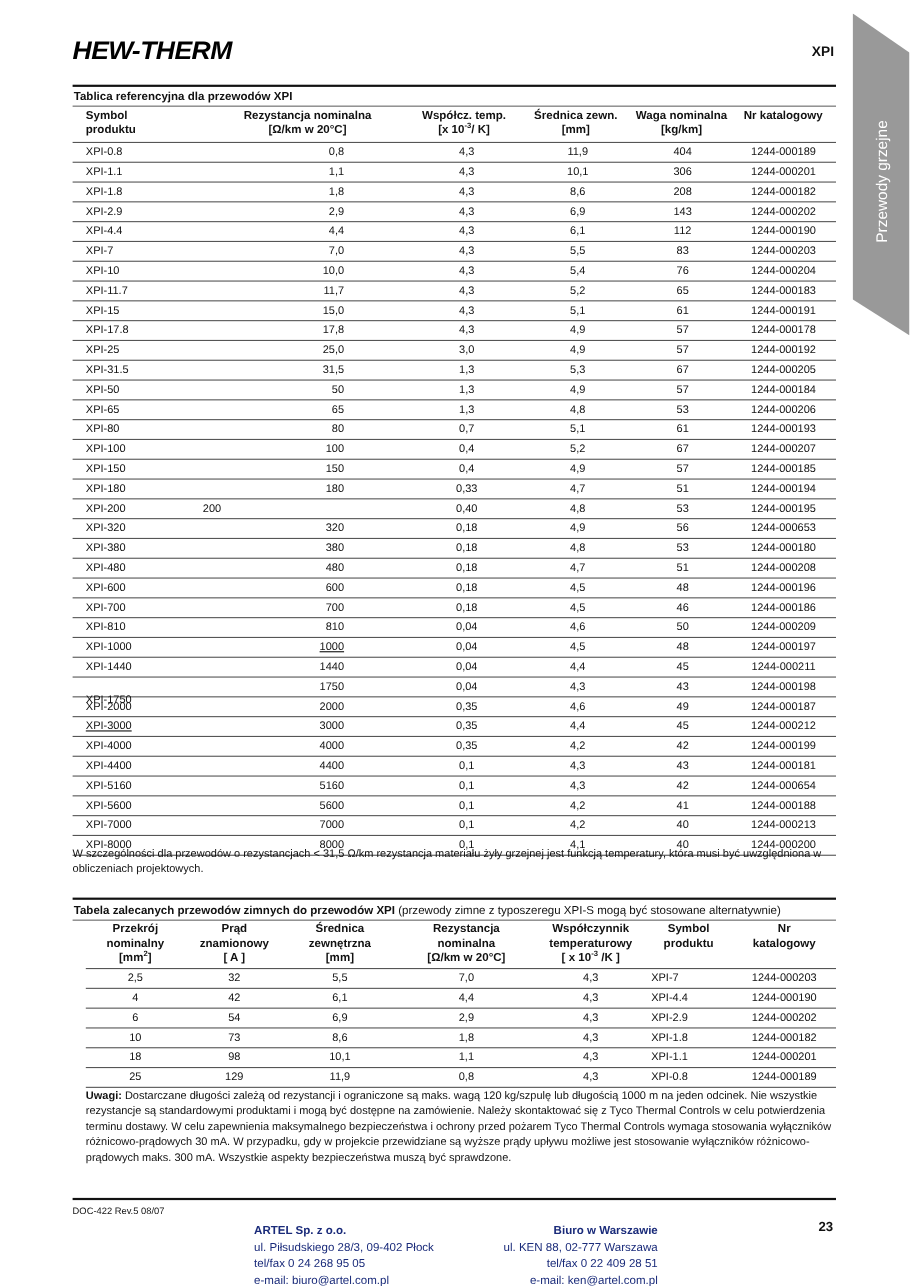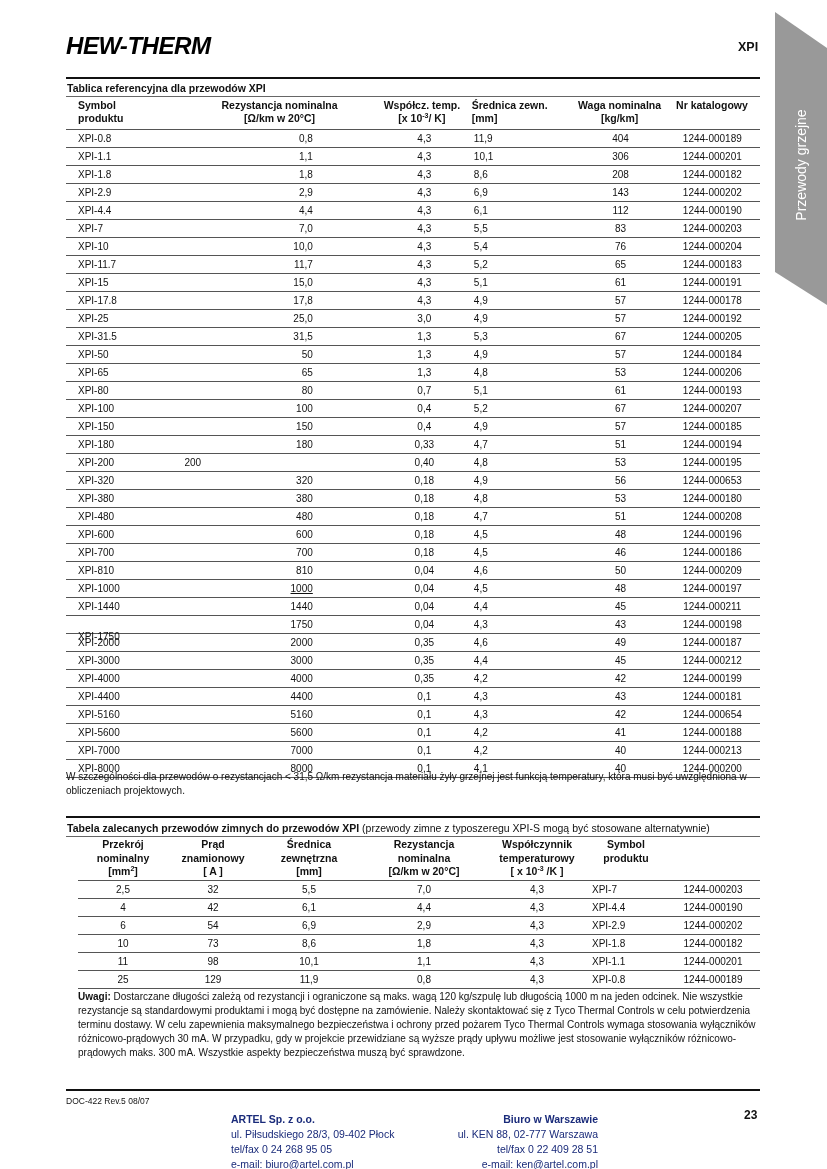--- a/index.html
+++ b/index.html
@@ -17,21 +17,21 @@
   .table-title { position:absolute; left:67px; font-size:10.5px; font-weight:bold; }
   .table-title .normal { font-weight:normal; }
 
   
   .t1 { position:absolute; left:66px; top:97px; width:694px; }
   .t1-head { display:flex; height:30px; border-bottom:1px solid #555; font-size:10.5px; font-weight:bold; line-height:13px; padding-top:2px; }
   .t1-row { display:flex; height:17px; border-bottom:1px solid #555; font-size:10px; line-height:17px; }
   .c1 { width:128px; padding-left:12px; box-sizing:border-box; }
   .c2 { width:140px; text-align:right; padding-right:62px; box-sizing:content-box; }
   .c3 { width:128px; text-align:center; }
-  .c4 { width:102px; text-align:left; }
+  .c4 { width:102px; text-align:center; }
   .c5 { width:98px; text-align:center; }
   .c6 { width:104px; text-align:center; }
   .t1-head .c1 { text-align:left; }
   .t1-head .c2 { width:200px; padding-right:0; text-align:center; margin-left:2px; }
   .t1-row .c2 { width:78px; }
 
   .notes1 { position:absolute; left:66px; top:770px; width:694px; font-size:10px; line-height:14px; }
 
   
   .t2 { position:absolute; left:78px; top:838px; width:682px; }
@@ -322,21 +322,21 @@
       </div>
       <div class="t1-row">
         <div class="c1" style="box-sizing: border-box;">XPI-2000</div>
         <div class="c2" style="width:140px;text-align:right;padding-right:62px;box-sizing:content-box;">2000</div>
         <div class="c3" style="width:108px;box-sizing:content-box;">0,35</div>
         <div class="c4" style="width:112px;box-sizing:content-box;">4,6</div>
         <div class="c5" style="width:96px;box-sizing:content-box;">49</div>
         <div class="c6" style="width:104px;box-sizing:content-box;">1244-000187</div>
       </div>
       <div class="t1-row">
-        <div class="c1" style="box-sizing: border-box;">XPI-3000</div>
+        <div class="c1" style="box-sizing: border-box; text-decoration: underline;">XPI-3000</div>
         <div class="c2" style="width:140px;text-align:right;padding-right:62px;box-sizing:content-box;">3000</div>
         <div class="c3" style="width:108px;box-sizing:content-box;">0,35</div>
         <div class="c4" style="width:112px;box-sizing:content-box;">4,4</div>
         <div class="c5" style="width:96px;box-sizing:content-box;">45</div>
         <div class="c6" style="width:104px;box-sizing:content-box;">1244-000212</div>
       </div>
       <div class="t1-row">
         <div class="c1" style="box-sizing: border-box;">XPI-4000</div>
         <div class="c2" style="width:140px;text-align:right;padding-right:62px;box-sizing:content-box;">4000</div>
         <div class="c3" style="width:108px;box-sizing:content-box;">0,35</div>
@@ -418,20 +418,25 @@
         <div><span>[Ω/km w 20°C]</span><sup></sup><span></span></div>
       </div>
       <div class="d5">
         <div>Współczynnik</div>
         <div>temperaturowy</div>
         <div><span>[ x 10</span><sup>-3</sup><span> /K ]</span></div>
       </div>
       <div class="d6">
         <div>Symbol</div>
         <div>produktu</div>
+        <div><span></span><sup></sup><span></span></div>
+      </div>
+      <div class="d7">
+        <div>Nr</div>
+        <div>katalogowy</div>
         <div><span></span><sup></sup><span></span></div>
       </div>
     </div>
   <div id="t2-body">
       <div class="t2-row">
         <div class="d1">2,5</div>
         <div class="d2">32</div>
         <div class="d3">5,5</div>
         <div class="d4">7,0</div>
         <div class="d5">4,3</div>
@@ -459,21 +464,21 @@
       <div class="t2-row">
         <div class="d1">10</div>
         <div class="d2">73</div>
         <div class="d3">8,6</div>
         <div class="d4">1,8</div>
         <div class="d5">4,3</div>
         <div class="d6">XPI-1.8</div>
         <div class="d7">1244-000182</div>
       </div>
       <div class="t2-row">
-        <div class="d1">11</div>
+        <div class="d1">18</div>
         <div class="d2">98</div>
         <div class="d3">10,1</div>
         <div class="d4">1,1</div>
         <div class="d5">4,3</div>
         <div class="d6">XPI-1.1</div>
         <div class="d7">1244-000201</div>
       </div>
       <div class="t2-row">
         <div class="d1">25</div>
         <div class="d2">129</div>

